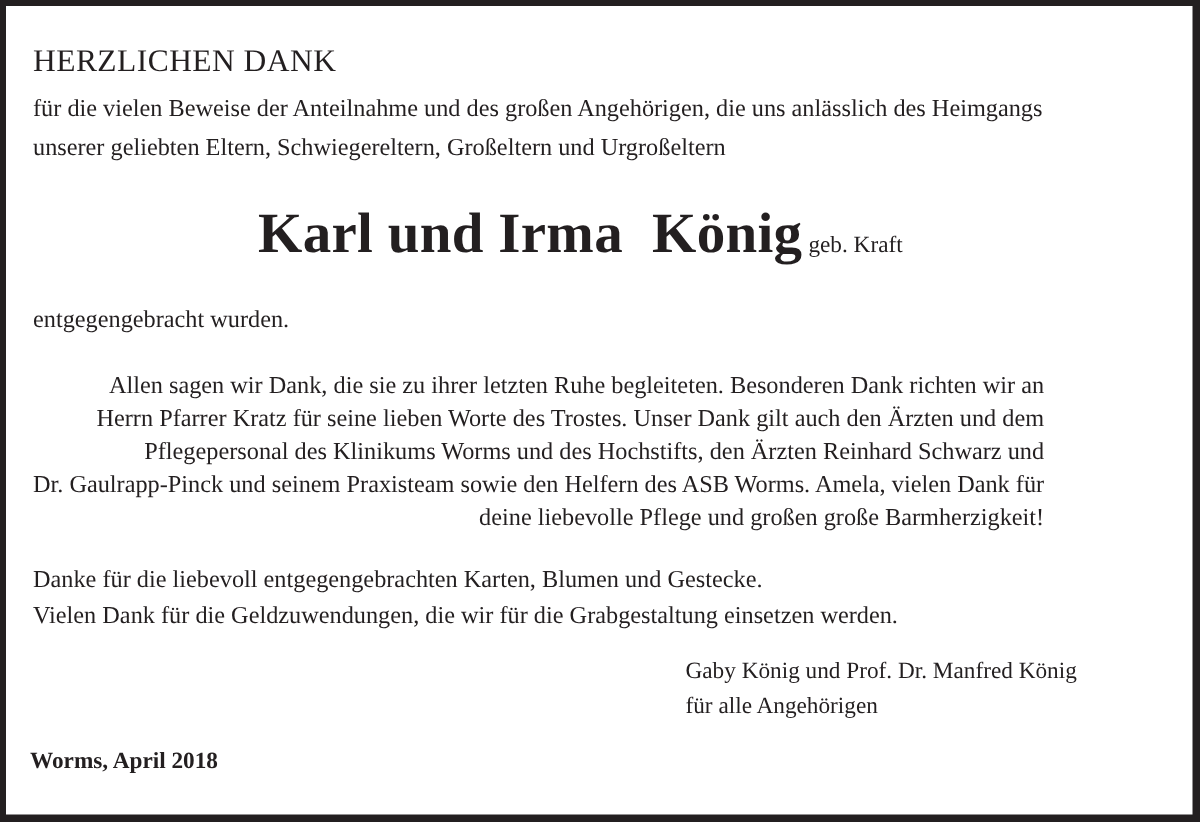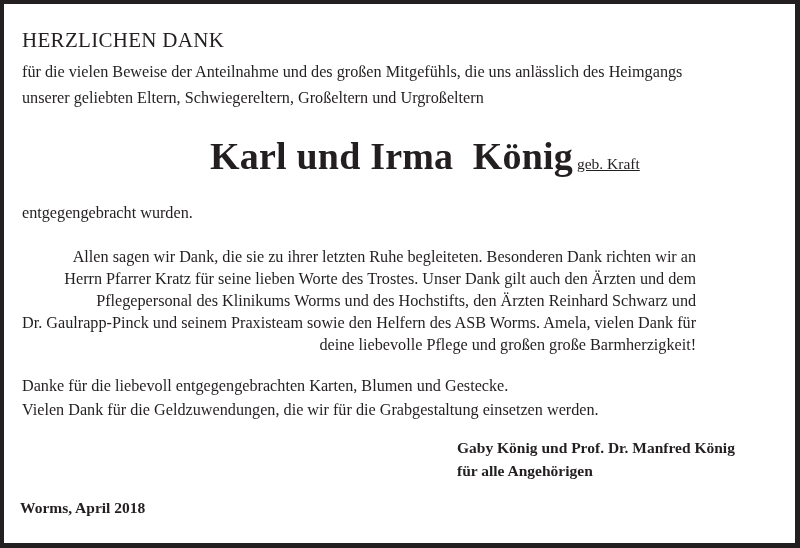--- a/index.html
+++ b/index.html
@@ -11,37 +11,37 @@
     }
     .card {
       position: absolute; left: 4px; top: 4px;
       width: 791px; height: 539px;
       background: #ffffff;
     }
     .abs { position: absolute; white-space: nowrap; }
     .heading { left: 18px; top: 24px; font-size: 21px; letter-spacing: 0.3px; }
     .intro { left: 18px; top: 55px; font-size: 16.2px; line-height: 26px; }
     .name-line { left: 168px; top: 130px; }
-    .name { font-size: 38px; font-weight: bold; letter-spacing: 0.2px; margin-left: 38px; }
-    .maiden { font-size: 15.5px; margin-left: 4px; text-decoration: underline; }
+    .name { font-size: 38px; font-weight: bold; letter-spacing: 0.2px; }
+    .maiden { font-size: 15.5px; margin-left: 4px; }
     .after { left: 18px; top: 200px; font-size: 16.2px; }
     .para { left: 18px; top: 242px; font-size: 16.2px; line-height: 22px; text-align: right; }
     .closing { left: 18px; top: 370px; font-size: 16.2px; line-height: 24px; }
-    .sig { left: 453px; top: 432px; font-size: 15.5px; font-weight: bold; line-height: 23px; }
+    .sig { left: 453px; top: 432px; font-size: 15.5px; font-weight: normal; line-height: 23px; }
     .date { left: 16px; top: 495px; font-size: 15.5px; font-weight: bold; }
     .line { display: block; }
   </style>
 </head>
 <body>
 
 <div class="card">
   <div class="abs heading">HERZLICHEN DANK</div>
 
   <div class="abs intro">
-    <span class="line">für die vielen Beweise der Anteilnahme und des großen Mitgefühls, die uns anlässlich des Heimgangs</span>
+    <span class="line">für die vielen Beweise der Anteilnahme und des großen Angehörigen, die uns anlässlich des Heimgangs</span>
     <span class="line">unserer geliebten Eltern, Schwiegereltern, Großeltern und Urgroßeltern</span>
   </div>
 
   <div class="abs name-line">
     <span class="name" style="white-space:pre">Karl und Irma  König</span><span class="maiden">geb. Kraft</span>
   </div>
 
   <div class="abs after">entgegengebracht wurden.</div>
 
   <div class="abs para">

